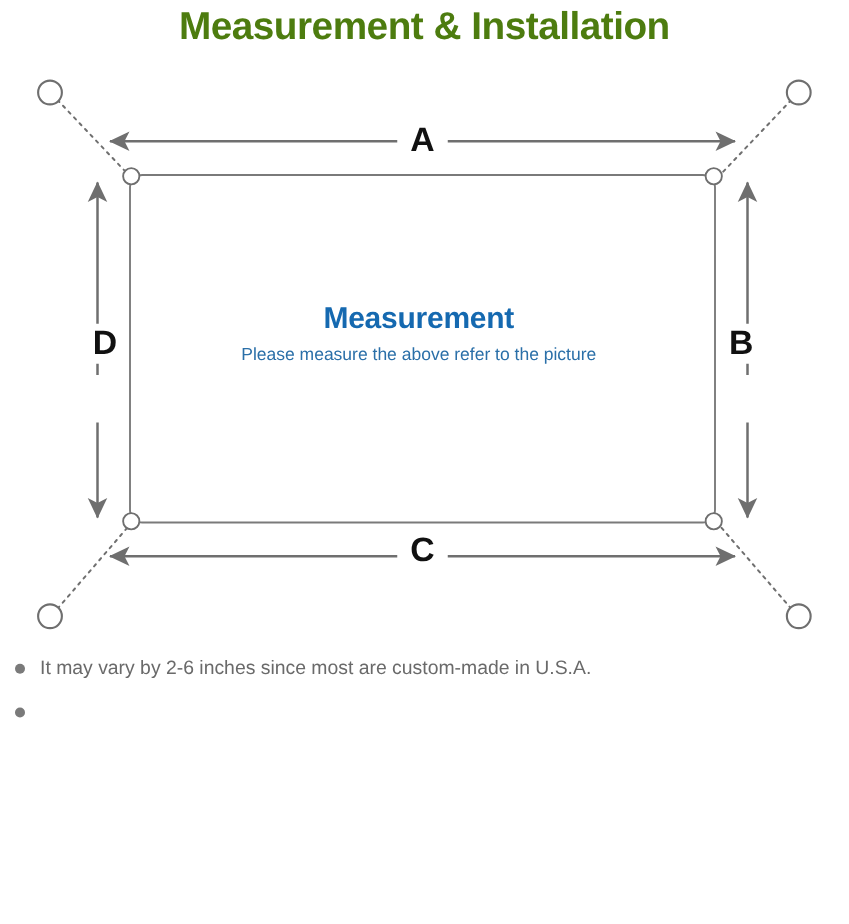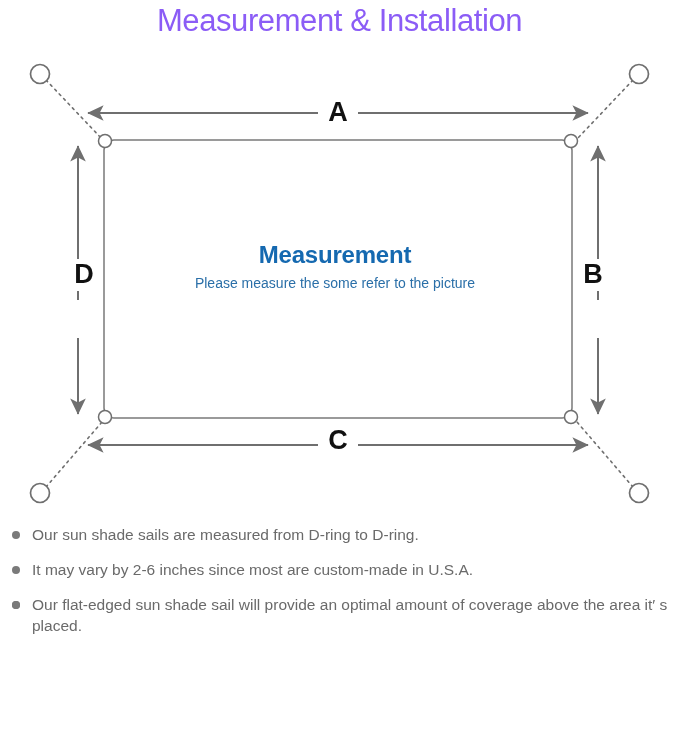--- a/index.html
+++ b/index.html
@@ -14,24 +14,24 @@
     overflow: hidden;
   }
 
   
   #title {
     position: absolute;
     left: 0; top: 0;
     width: 679px;
     text-align: center;
     font-family: "Liberation Sans", sans-serif;
-    font-weight: normal;
+    font-weight: bold;
     font-size: 31px;
     letter-spacing: -0.4px;
-    color: #8b5cf6;
+    color: #4d7c0f;
     line-height: 38px;
     padding-top: 2px;
     white-space: nowrap;
   }
 
   
   #diagram {
     position: absolute;
     left: 0; top: 44px;
     width: 679px; height: 474px;
@@ -144,32 +144,24 @@
   <line x1="598" y1="294" x2="598" y2="370" stroke="#6f6f6f" stroke-width="2" marker-end="url(#ah)"></line>
 </svg>
 
 <div class="dim-letter" id="dim-a">A</div>
 <div class="dim-letter" id="dim-b">B</div>
 <div class="dim-letter" id="dim-c">C</div>
 <div class="dim-letter" id="dim-d">D</div>
 
 <div id="center-label">
   <div id="center-title">Measurement</div>
-  <div id="center-sub">Please measure the some refer to the picture</div>
+  <div id="center-sub">Please measure the above refer to the picture</div>
 </div>
 
 <div id="notes">
-  <div class="note-item">
-    <span class="bullet"></span>
-    <span>Our sun shade sails are measured from D-ring to D-ring.</span>
-  </div>
   <div class="note-item">
     <span class="bullet"></span>
     <span>It may vary by 2-6 inches since most are custom-made in U.S.A.</span>
   </div>
   <div class="note-item">
     <span class="bullet"></span>
   </div>
-  <div class="note-item">
-    <span class="bullet"></span>
-    <span>Our flat-edged sun shade sail will provide an optimal amount of coverage above the area it′ s placed.</span>
-  </div>
 </div>
 
 </body></html>

